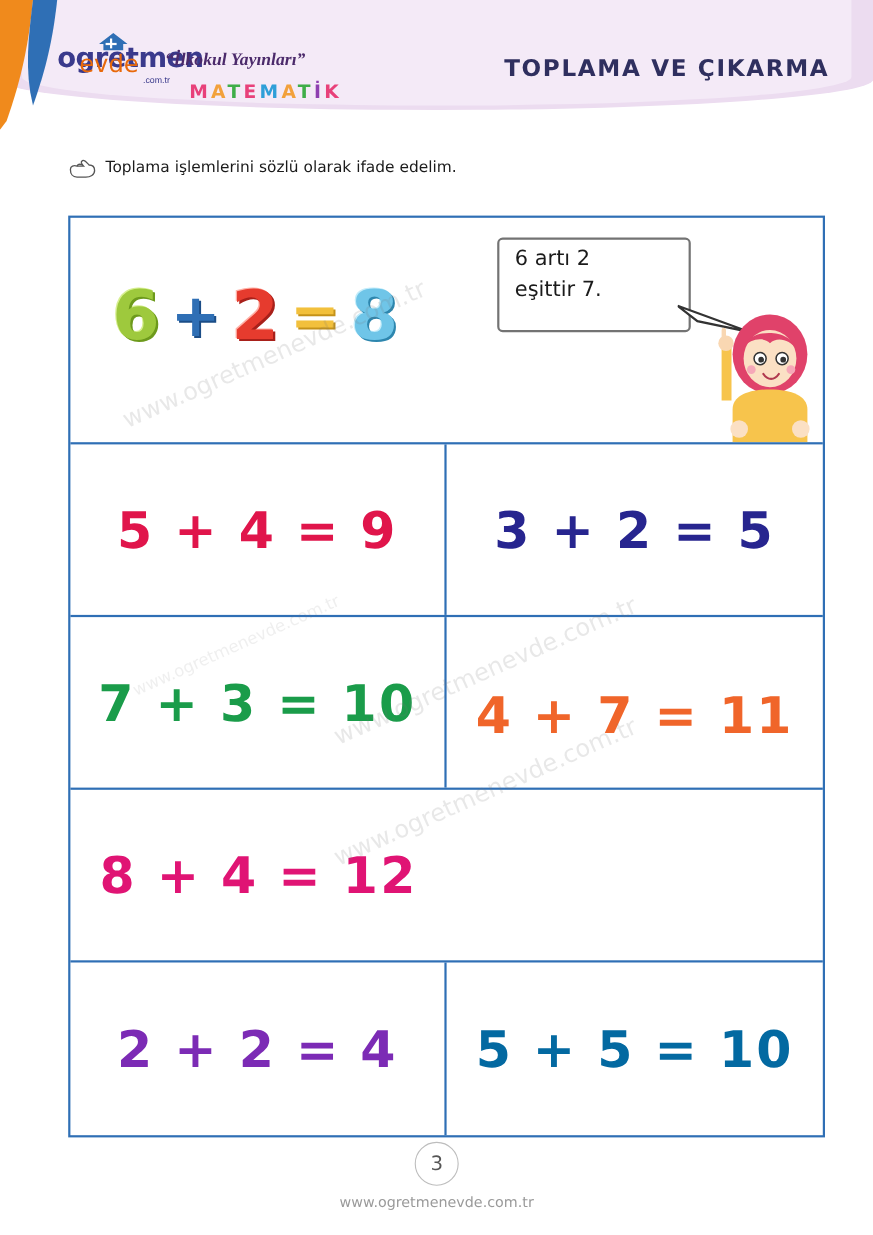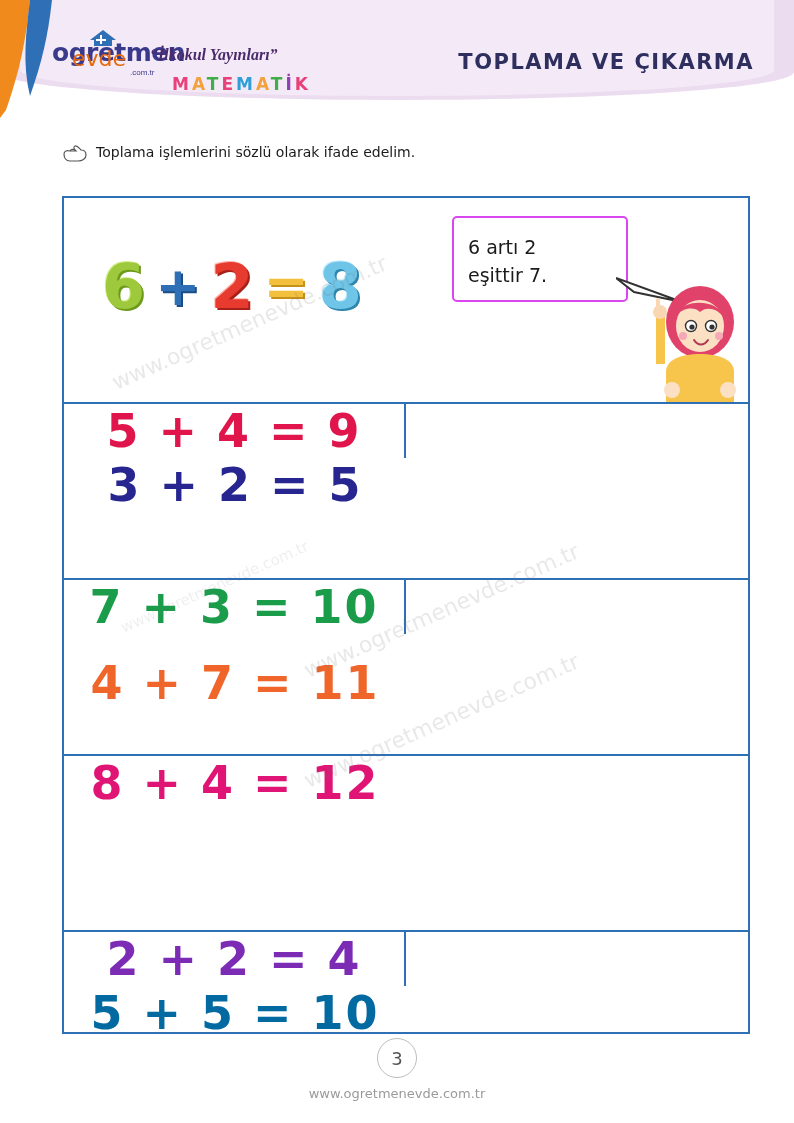--- a/index.html
+++ b/index.html
@@ -195,24 +195,24 @@
   .bub-eq { color: #f2c03c; font-size: 54px; text-shadow: 2px 2px 0 #c4921a; }
   .bub-8 { color: #6fc5e8; text-shadow: 2px 2px 0 #2d86ae, -1px -1px 0 #c3ecfa; }
 
   
   .speech {
     position: absolute;
     left: 388px;
     top: 18px;
     width: 176px;
     height: 86px;
-    border: 2px solid #d946ef;
+    border: 2px solid #737373;
     border-radius: 5px;
     background: #fff;
-    padding: 16px 14px;
+    padding: 4px 14px;
     box-sizing: border-box;
     font-family: "DejaVu Sans", sans-serif;
     font-size: 19px;
     color: #1b1b1b;
     line-height: 1.45;
   }
   .speech-tail {
     position: absolute;
     left: 552px;
     top: 78px;
@@ -245,24 +245,23 @@
   .wm2 { left: 118px; top: 620px; font-size: 15px; color: rgba(120,120,120,0.12);}
   .wm3 { left: 300px; top: 770px; }
   .wm4 { left: 300px; top: 660px; }
 
   
   .grid {
     position: relative;
   }
   .grid-row {
     display: flex;
-    height: 176px;
+    height: 157px;
     border-bottom: 2px solid #2f6fb5;
     box-sizing: border-box;
-    flex-direction: column;
   }
   .grid-row:last-child { border-bottom: none; }
   .cell {
     width: 50%;
     display: flex;
     align-items: center;
     justify-content: center;
     box-sizing: border-box;
     border-right: 2px solid #2f6fb5;
     position: relative;

